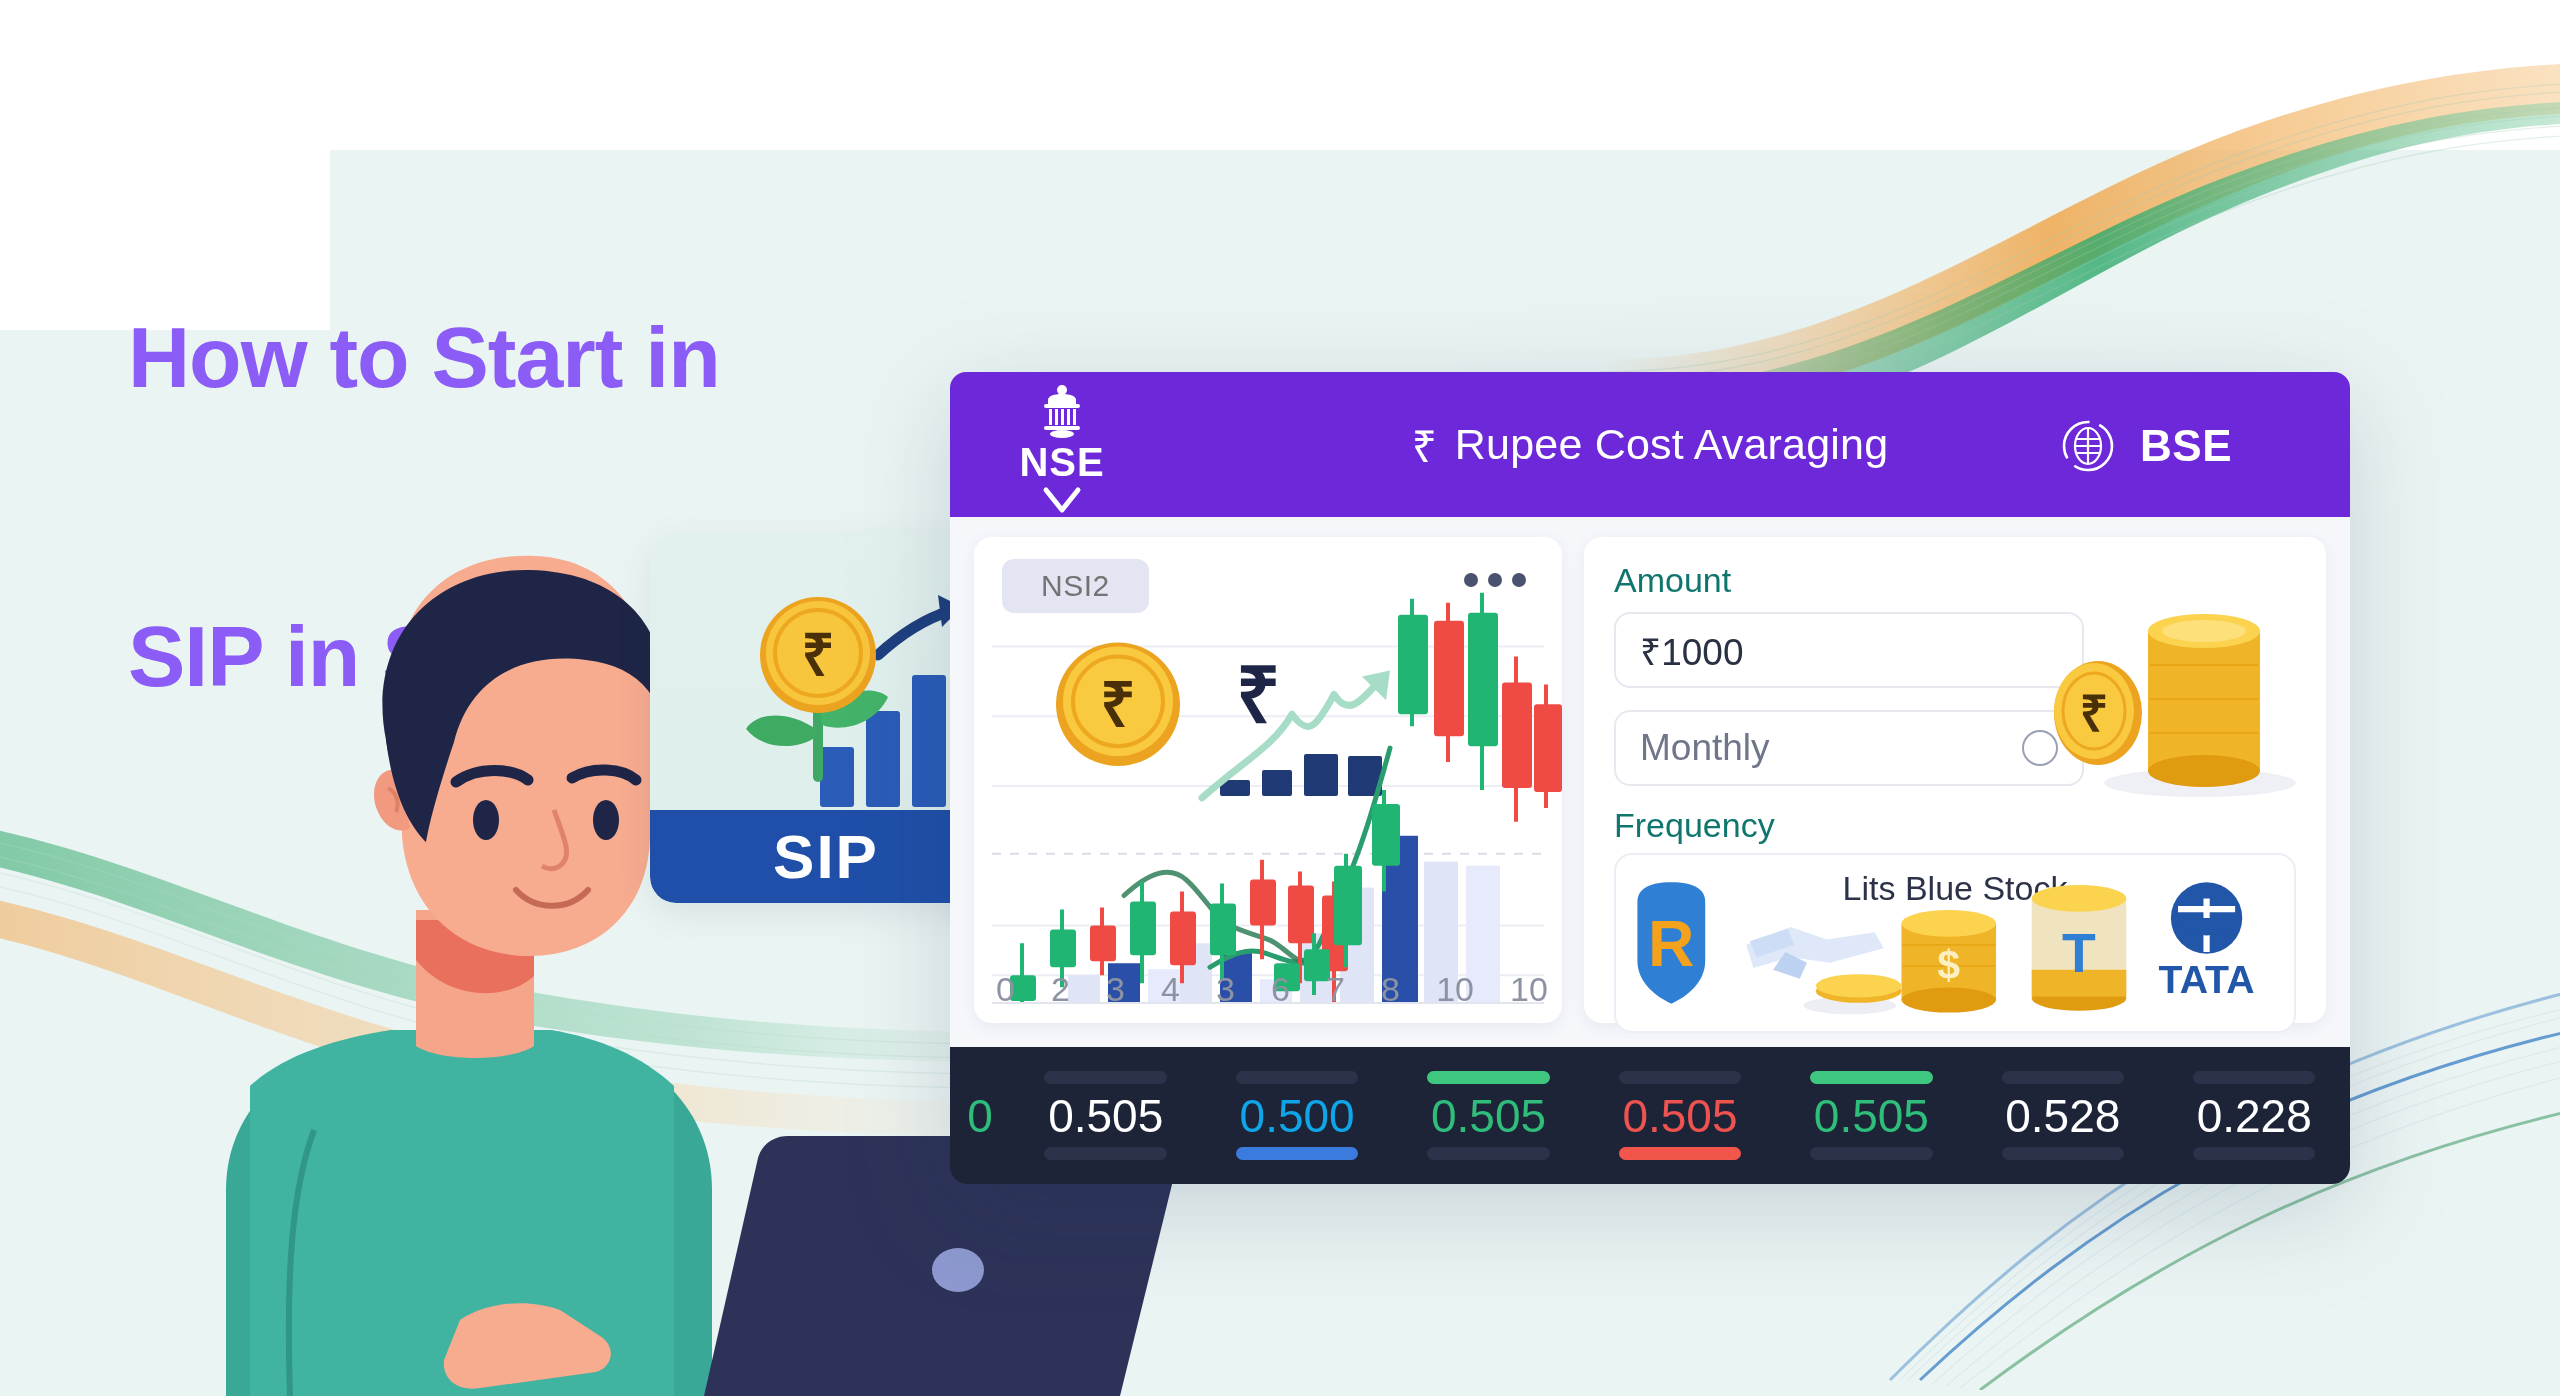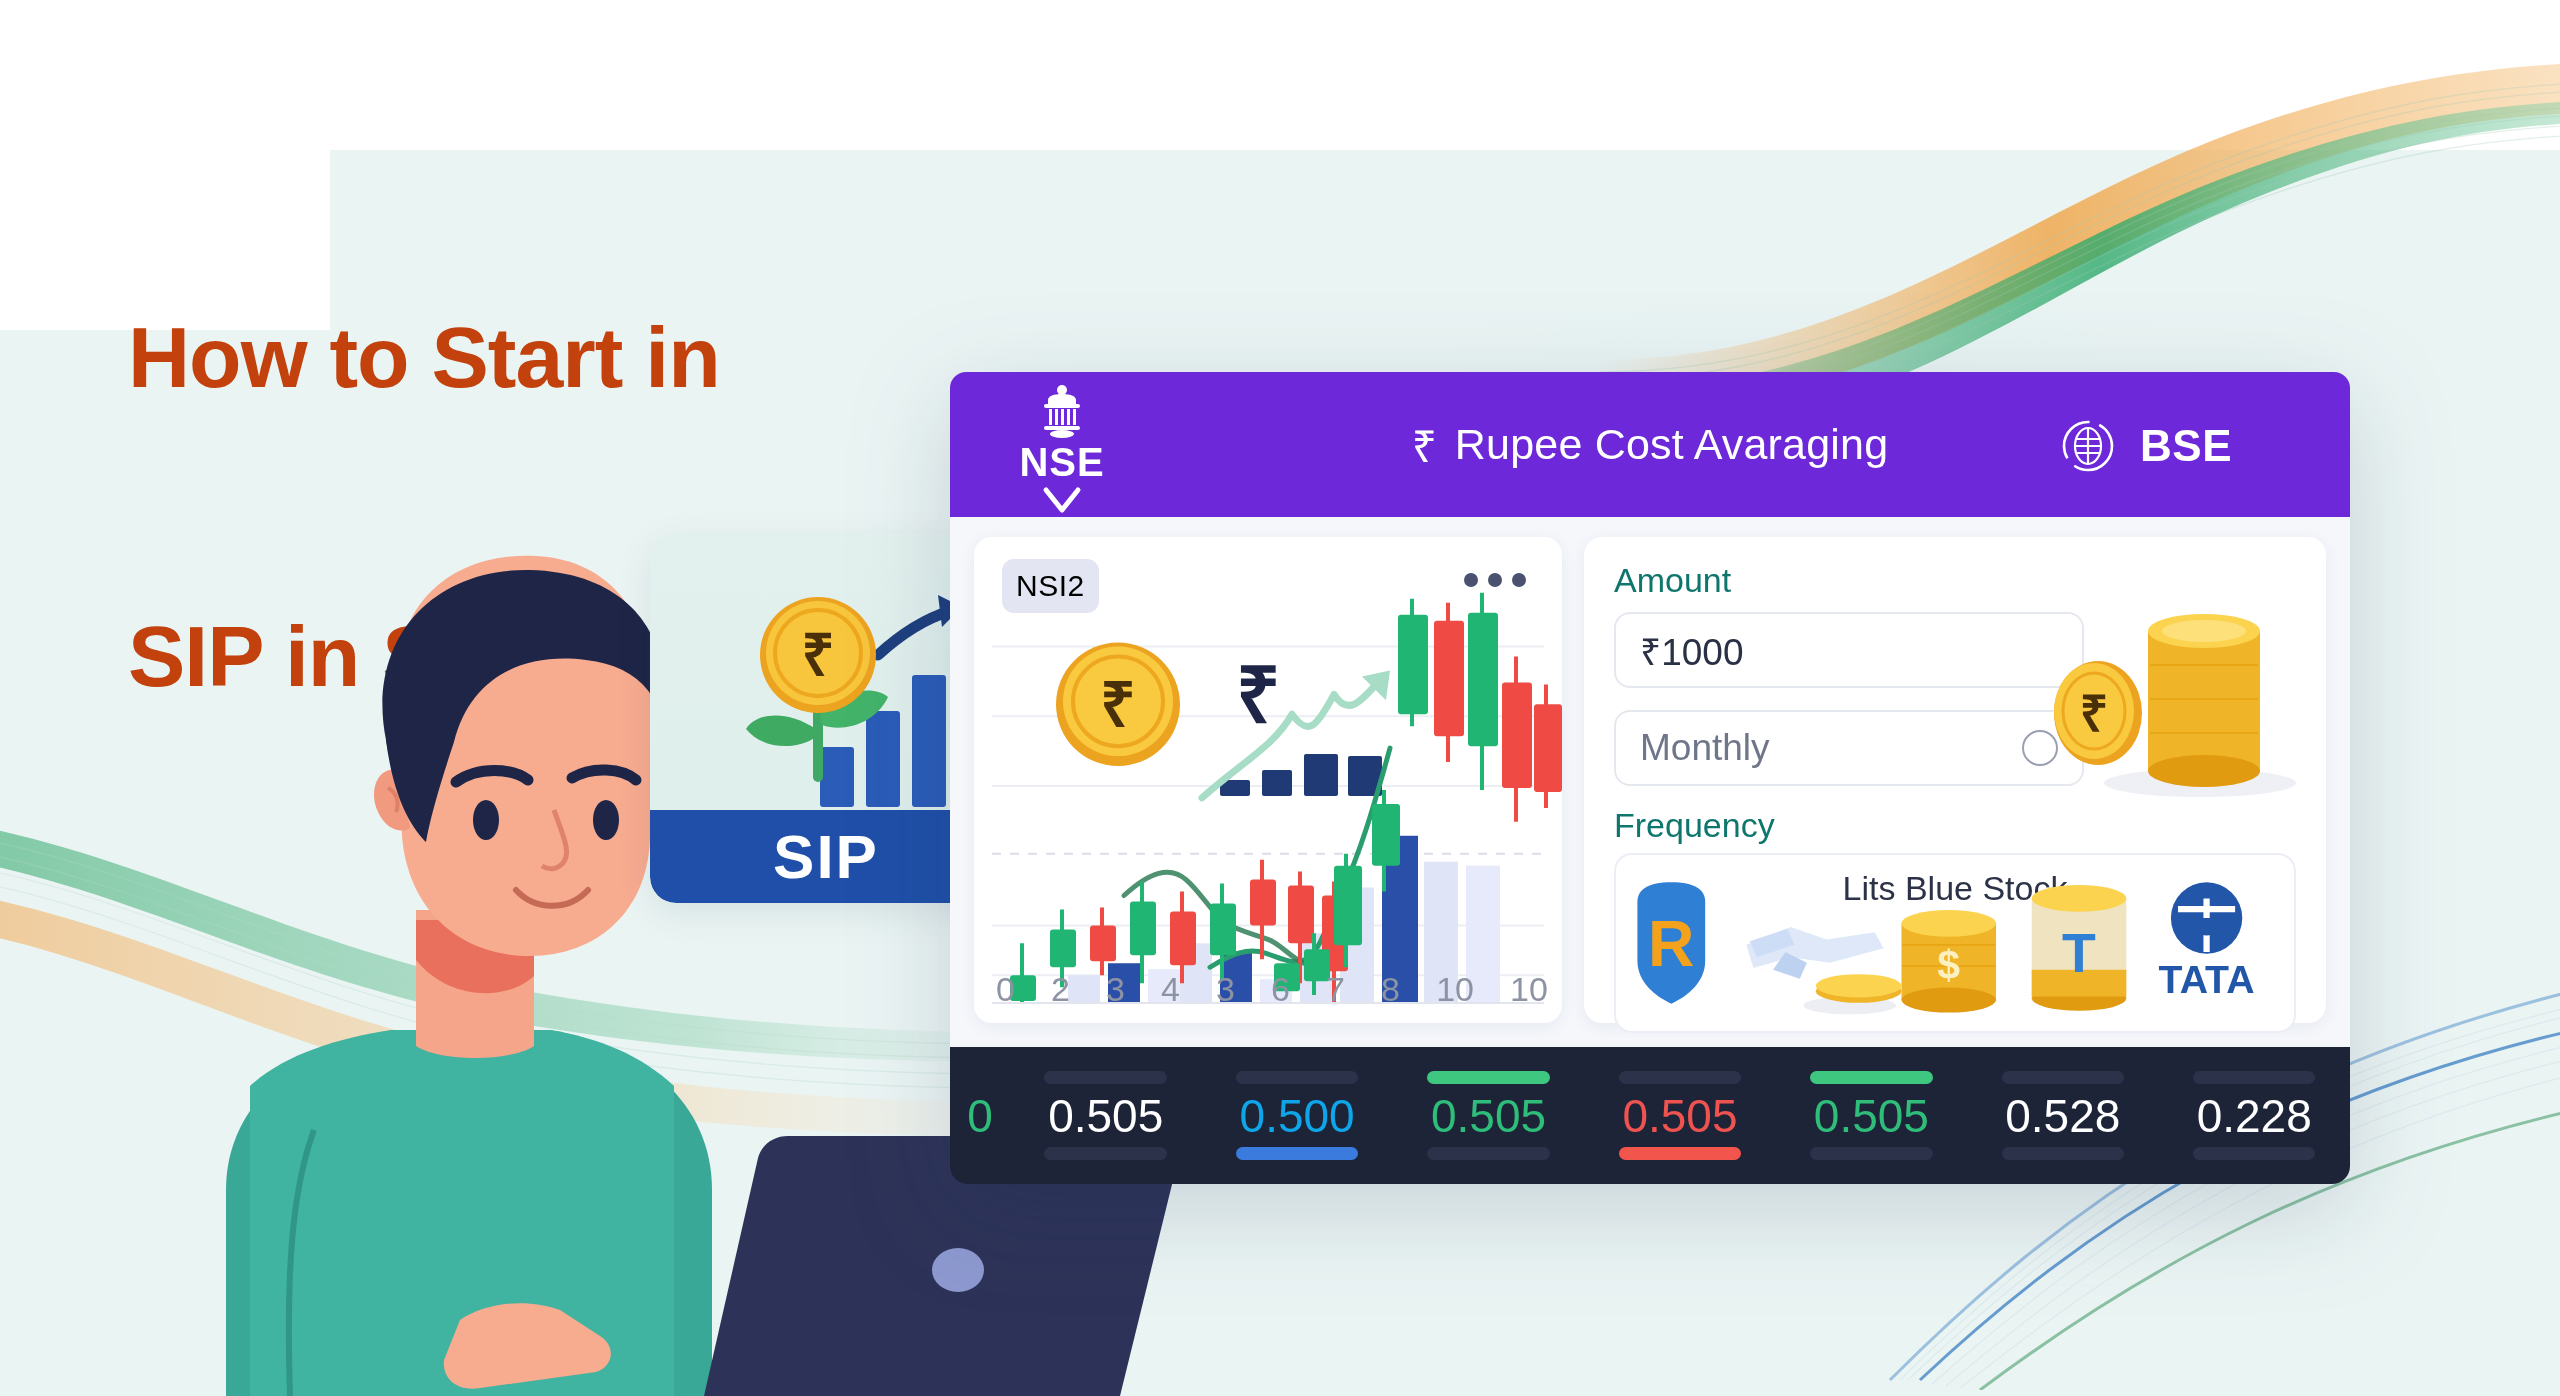--- a/index.html
+++ b/index.html
@@ -32,21 +32,21 @@
 
   
   .ribbon { position:absolute; pointer-events:none; }
   #ribbon-top-right { right:-40px; top:60px; width:1000px; height:420px; }
   #ribbon-left { left:-180px; top:690px; width:1250px; height:520px; }
   #ribbon-bottom-right { right:-60px; top:690px; width:760px; height:700px; }
 
   
   #headline {
     position:absolute; left:128px; top:108px;
-    color:#c2410c;
+    color:#8b5cf6;
     font-size:86px; font-weight:bold; line-height:1.16;
     letter-spacing:-1px;
     white-space:pre;
   }
   #headline .l2 { display:flex; gap:110px; }
 
   
   #person { position:absolute; left:130px; top:490px; width:640px; height:906px; }
   #laptop { position:absolute; left:690px; top:1110px; width:520px; height:286px; }
 
@@ -105,22 +105,22 @@
   }
 
   
   #chart-card {
     width:588px; background:#ffffff; border-radius:18px;
     position:relative; overflow:hidden;
     box-shadow:0 4px 16px rgba(40,60,110,.07);
   }
   #nsi-badge {
     position:absolute; left:28px; top:22px;
-    background:#e3e6f2; color:#000000;
-    padding:10px 14px; border-radius:12px;
+    background:#e3e6f2; color:#737373;
+    padding:10px 39px; border-radius:12px;
     font-size:30px; letter-spacing:.5px;
   }
   #chart-dots {
     position:absolute; right:36px; top:36px;
     display:flex; gap:10px;
   }
   #chart-dots i { width:14px; height:14px; border-radius:50%; background:#4a5270; display:block; }
   #chart-svg { position:absolute; left:0; top:0; width:100%; height:100%; }
   #chart-xaxis {
     position:absolute; left:22px; right:14px; bottom:14px;

